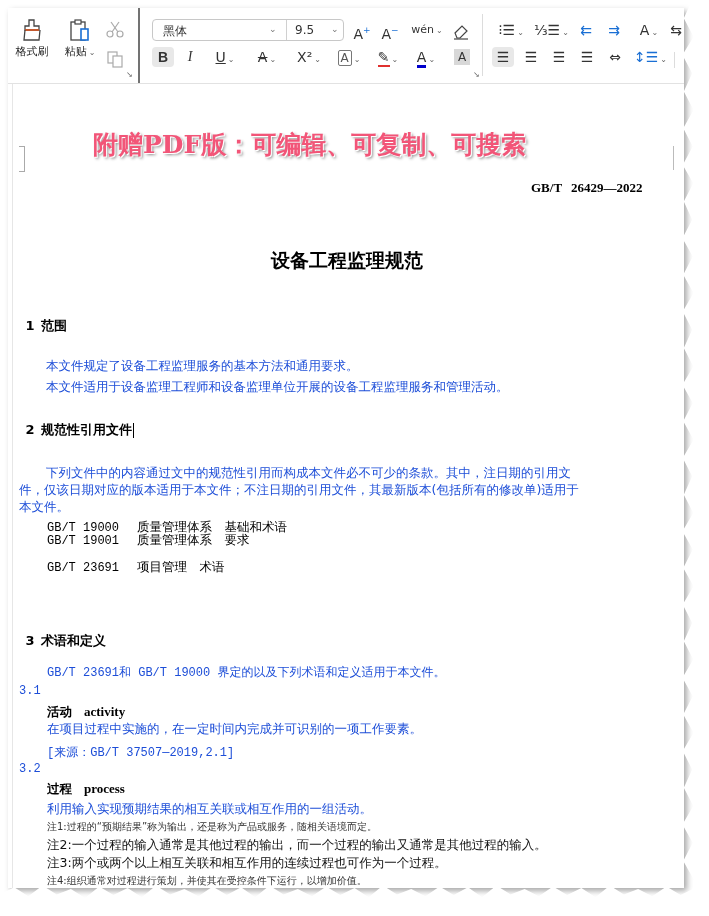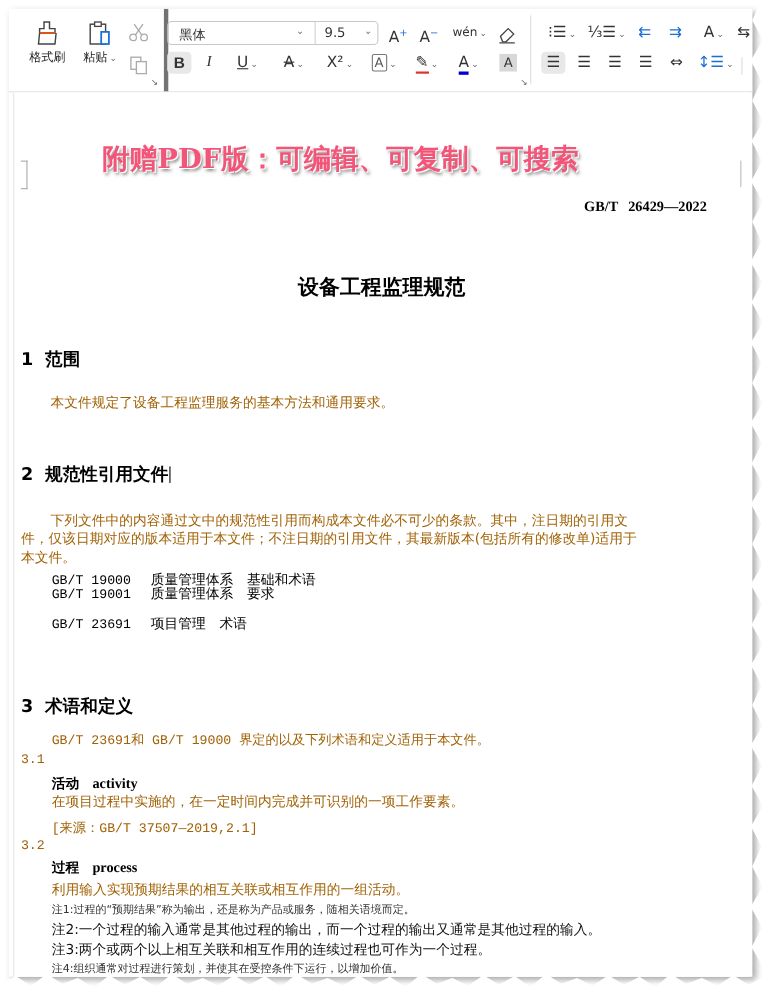--- a/index.html
+++ b/index.html
@@ -21,21 +21,21 @@
     position:absolute; left:0; bottom:0; width:709px; height:36px; background:#fff;
     clip-path:polygon(0 40%, 2% 20%, 4% 45%, 6% 15%, 8% 40%, 10% 25%, 12% 50%, 14% 18%, 16% 42%, 18% 22%, 20% 48%, 22% 15%, 24% 40%, 26% 25%, 28% 45%, 30% 18%, 32% 42%, 34% 20%, 36% 48%, 38% 15%, 40% 40%, 42% 25%, 44% 45%, 46% 18%, 48% 42%, 50% 22%, 52% 48%, 54% 15%, 56% 40%, 58% 25%, 60% 45%, 62% 18%, 64% 42%, 66% 20%, 68% 48%, 70% 15%, 72% 40%, 74% 25%, 76% 45%, 78% 18%, 80% 42%, 82% 22%, 84% 48%, 86% 15%, 88% 40%, 90% 25%, 92% 45%, 94% 18%, 96% 42%, 98% 22%, 100% 40%, 100% 100%, 0 100%);
   }
 
   
   .ribbon {
     position:absolute; left:0; top:0; width:676px; height:75px; background:#fff;
     border-bottom:1px solid #e2e2e2;
     font-family:"DejaVu Sans", sans-serif; color:#333;
   }
-  .grp-clip { position:absolute; left:11px; top:0; width:130px; height:75px; border-right:4px solid #737373; }
+  .grp-clip { position:absolute; left:0; top:0; width:130px; height:75px; border-right:2px solid #737373; }
   .big-btn { position:absolute; text-align:center; font-size:11px; color:#222; }
   .big-btn .ic { display:block; height:26px; margin:0 auto; }
   .small-ic { position:absolute; }
   .dialog-launcher { position:absolute; font-size:8px; color:#666; }
 
   .font-box {
     position:absolute; left:144px; top:11px; width:192px; height:22px;
     border:1px solid #c8c8c8; border-radius:4px; font-size:12px; box-sizing:border-box;
   }
   .font-name { position:absolute; left:10px; top:3px; }
@@ -51,23 +51,23 @@
   
   .doc { position:absolute; left:0; top:76px; width:676px; height:820px; }
   .page { position:absolute; left:4px; top:0; width:668px; height:820px; background:#fff; border-left:1px solid #e6e6e6;text-decoration:underline; }
   .watermark {
     position:absolute; left:80px; top:44px; font-size:25px; font-weight:bold; color:#f25578;
     font-family:"DejaVu Serif", serif; letter-spacing:0px;
     text-shadow:1px 1px 0 #fff, 2px 2px 3px rgba(0,0,0,0.45);
   }
   .std-no { position:absolute; left:518px; top:96px; font-size:13px; font-weight:bold; font-family:"Liberation Serif", serif; word-spacing:6px; }
   .title { position:absolute; left:0; width:668px; top:164px; text-align:center; font-size:19px; font-weight:bold; font-family:"DejaVu Sans", sans-serif; }
-  .h { position:absolute; font-size:16px; font-weight:bold; }
+  .h { position:absolute; font-size:13px; font-weight:bold;text-align:center; }
   .h .num { display:inline-block; width:22px; }
-  .p { position:absolute; font-size:12.5px; color:#a16207; white-space:nowrap; }
+  .p { position:absolute; font-size:12.5px; color:#1d4ed8; white-space:nowrap; }
   .mono { font-family:"Liberation Mono", monospace; font-size:12px; }
   .ref { position:absolute; left:34px; font-size:12.5px; white-space:nowrap; }
   .ref .code { font-family:"Liberation Mono", monospace; font-size:12px; display:inline-block; width:90px; }
   .term { position:absolute; left:34px; font-size:12.5px; font-weight:bold; }
   .term .en { font-family:"Liberation Serif", serif; font-size:13px; margin-left:12px; }
   .note { position:absolute; left:34px; font-size:10px; color:#333; white-space:nowrap; }
   .note.lg { font-size:12.5px; color:#111; }
   .cursor { display:inline-block; width:1px; height:15px; background:#000; vertical-align:middle; margin-left:1px; }
   .margin-mark { position:absolute; left:6px; top:62px; width:5px; height:24px; border:1px solid #aaa; border-left:none; }
   .margin-mark-r { position:absolute; left:660px; top:62px; width:1px; height:24px; background:#bbb; }
@@ -157,20 +157,21 @@
       <span class="margin-mark-r"></span>
 
       <div class="watermark">附赠PDF版：可编辑、可复制、可搜索</div>
       <div class="std-no">GB/T 26429—2022</div>
       <div class="title">设备工程监理规范</div>
 
       <div class="h" style="left:6px;top:233px;">
         <span class="num">1</span><span>范围</span>
       </div>
       <div class="p" style="left:33px;top:274px;">本文件规定了设备工程监理服务的基本方法和通用要求。</div>
+      <div class="p" style="left:33px;top:295px;">本文件适用于设备监理工程师和设备监理单位开展的设备工程监理服务和管理活动。</div>
 
       <div class="h" style="left:6px;top:337px;">
         <span class="num">2</span><span>规范性引用文件</span><span class="cursor"></span>
       </div>
       <div class="p" style="left:33px;top:381px;">下列文件中的内容通过文中的规范性引用而构成本文件必不可少的条款。其中，注日期的引用文</div>
       <div class="p" style="left:6px;top:398px;">件，仅该日期对应的版本适用于本文件；不注日期的引用文件，其最新版本(包括所有的修改单)适用于</div>
       <div class="p" style="left:6px;top:415px;">本文件。</div>
 
       <div class="ref" style="top:435px;"><span class="code">GB/T  19000</span><span>质量管理体系　基础和术语</span></div>
       <div class="ref" style="top:448px;"><span class="code">GB/T  19001</span><span>质量管理体系　要求</span></div>

